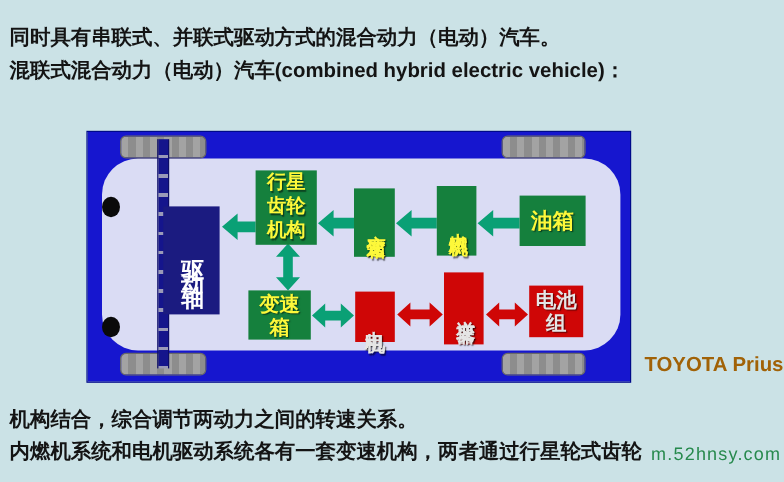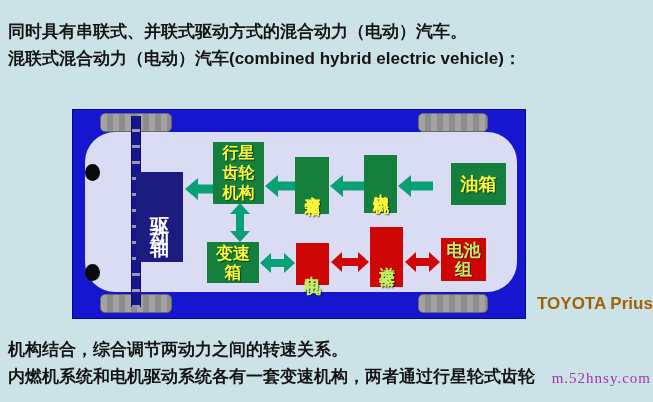--- a/index.html
+++ b/index.html
@@ -38,45 +38,45 @@
   .hub-dot{position:absolute;width:15px;height:17px;border-radius:50%;background:#0a0a0a;}
   #hub-dot-top{left:12px;top:54px;}
   #hub-dot-bottom{left:12px;top:154px;}
   
   .comp{
     position:absolute;display:flex;align-items:center;justify-content:center;
     text-align:center;font-weight:bold;box-sizing:border-box;
     text-shadow:1px 1px 1px rgba(0,0,0,.55);
   }
   .comp.green{background:#15803d;color:#fdf83a;}
-  .comp.red{background:#cf0606;color:#bef264;}
+  .comp.red{background:#cf0606;color:#e5e5e5;}
   .comp.navy{background:#1b1b80;color:#ffffff;text-shadow:none;}
   .vtext{writing-mode:vertical-rl;text-orientation:upright;letter-spacing:2px;}
   #box-drive-axle{left:63px;top:62px;width:47px;height:90px;font-size:19px;}
   #box-drive-axle .vtext{letter-spacing:10px;}
   #box-planetary{left:140px;top:32px;width:51px;height:62px;font-size:16px;line-height:20px;}
   #box-planetary .wrap{width:34px;word-break:break-all;}
   #box-trans-upper{left:222px;top:47px;width:34px;height:57px;font-size:16px;}
   #box-engine{left:291px;top:45px;width:33px;height:58px;font-size:16px;}
-  #box-fuel-tank{left:378px;top:53px;width:55px;height:42px;font-size:18px;}
+  #box-fuel-tank{left:360px;top:53px;width:55px;height:42px;font-size:18px;}
   #box-trans-lower{left:134px;top:132px;width:52px;height:41px;font-size:17px;line-height:19px;}
   #box-trans-lower .wrap{width:36px;word-break:break-all;}
   #box-motor{left:223px;top:133px;width:33px;height:42px;font-size:17px;}
   #box-inverter{left:297px;top:117px;width:33px;height:60px;font-size:16px;}
   #box-battery{left:368px;top:128px;width:45px;height:43px;font-size:17px;line-height:19px;}
   #box-battery .wrap{width:36px;word-break:break-all;}
   
   #caption-model{
     position:absolute;left:537px;top:294px;font-size:17px;color:#a16207;
     font-weight:600;white-space:nowrap;
   }
   #watermark{
     position:absolute;right:2px;top:370px;
-    font-family:Liberation Serif, serif;
-    font-size:15px;color:#a21caf;opacity:.9;letter-spacing:1px;
+    font-family:Liberation Sans, sans-serif;
+    font-size:15px;color:#15803d;opacity:.9;letter-spacing:1px;
   }
   svg{position:absolute;left:0;top:0;}
 </style>
 </head>
 <body>
 
 <div class="text-block" id="header-text">
   <div>同时具有串联式、并联式驱动方式的混合动力（电动）汽车。</div>
   <div>混联式混合动力（电动）汽车(combined hybrid electric vehicle)：</div>
 </div>

